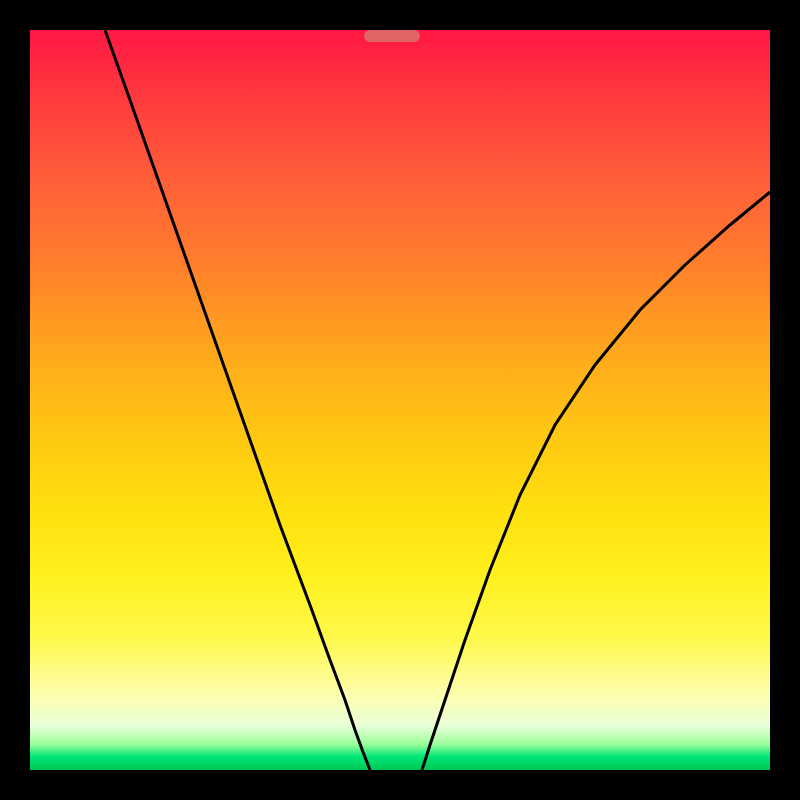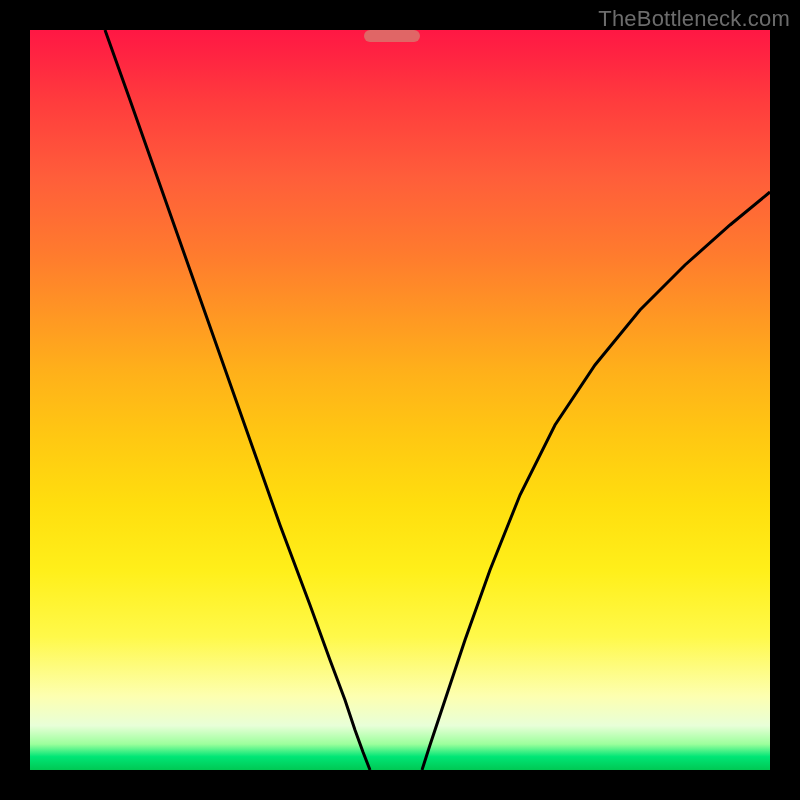--- a/index.html
+++ b/index.html
@@ -69,21 +69,20 @@
   svg.curves path {
     fill: none;
     stroke: #000;
     stroke-width: 3;
   }
 </style>
 </head>
 <body>
 
 <div class="frame">
-  <div class="watermark">TheBottleneck.com</div>
 
   <div class="plot">
 
     <svg class="curves" viewBox="0 0 740 740" preserveAspectRatio="none">
       <path id="curve-left" d="M75 0 L100 70 L130 155 L160 240 L190 325 L220 410 L250 495 L280 575 L300 630 L315 670 L325 700 L333 722 L340 740"></path>
       <path id="curve-right" d="M392 740 L400 715 L415 670 L435 610 L460 540 L490 465 L525 395 L565 335 L610 280 L655 235 L700 195 L740 162"></path>
     </svg>
 
     <div class="marker" id="marker" style="left: 334px; width: 56px; top: 0px;"></div>
 

